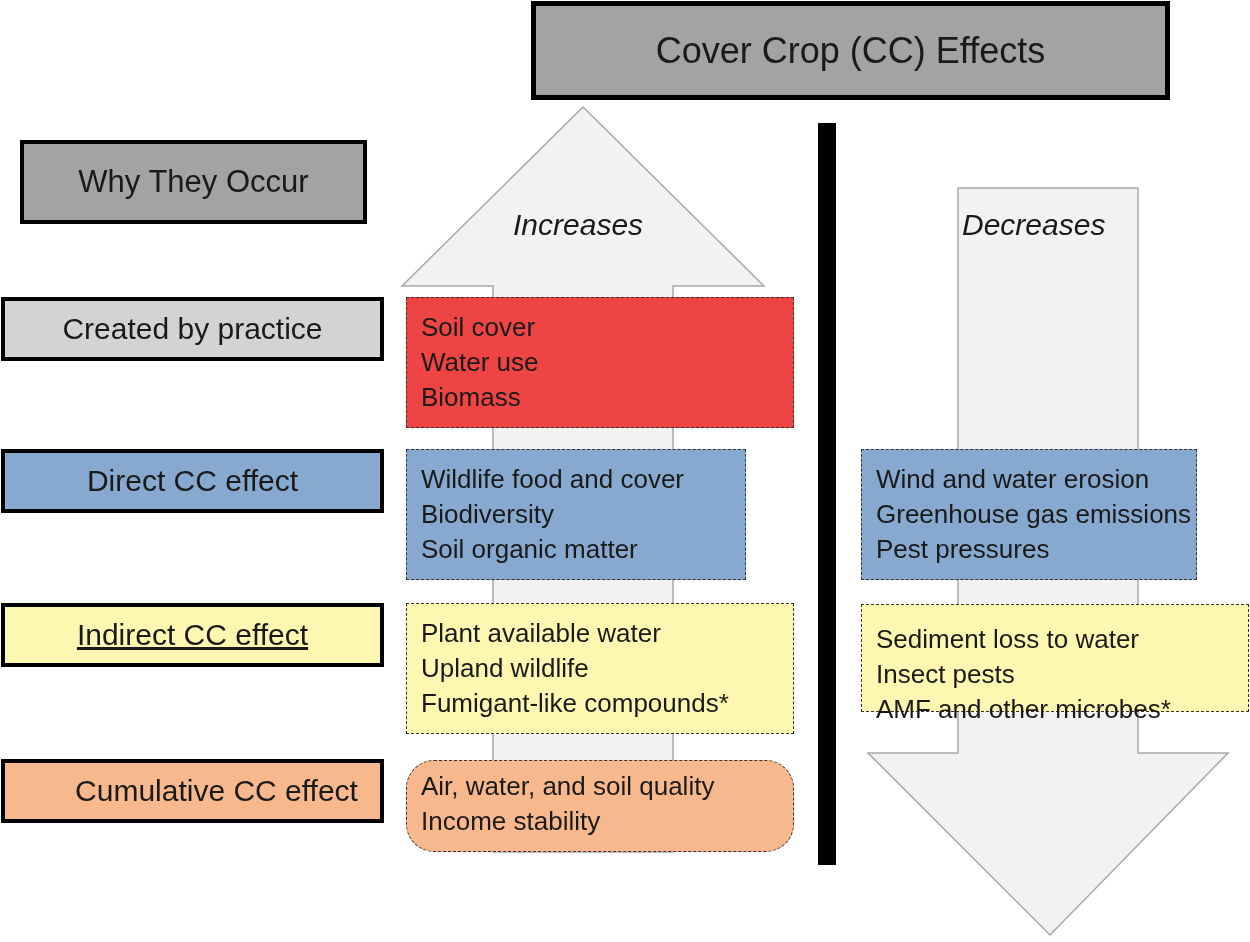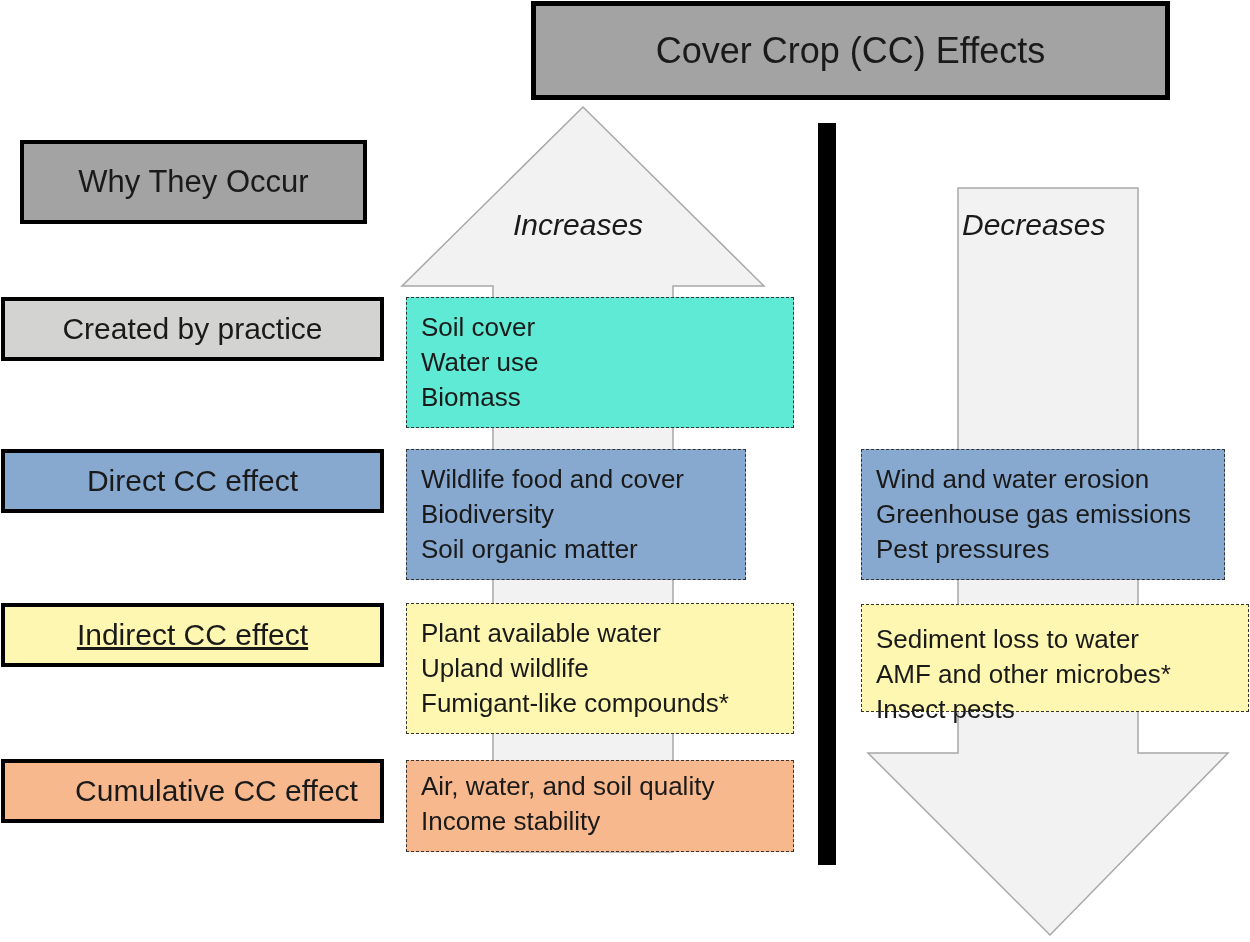--- a/index.html
+++ b/index.html
@@ -47,42 +47,42 @@
 <div class="abs label-box" style="top:449px; background:#87a9d0;">
   <span>Direct CC effect</span>
 </div>
 <div class="abs label-box" style="top:603px; background:#fdf7b1;text-decoration:underline;">
   <span>Indirect CC effect</span>
 </div>
 <div class="abs label-box" style="top:759px; background:#f7b88d;padding-left:48px;">
   <span>Cumulative CC effect</span>
 </div>
 
-<div class="abs effect-box" style="left:406px; top:297px; width:388px; height:131px; background:#5eead4;">
+<div class="abs effect-box" style="left:406px; top:297px; width:388px; height:131px; background:#ef4444;">
   <div>Soil cover</div>
   <div>Water use</div>
   <div>Biomass</div>
 </div>
 <div class="abs effect-box" style="left:406px; top:449px; width:340px; height:131px; background:#87a9d0;">
   <div>Wildlife food and cover</div>
   <div>Biodiversity</div>
   <div>Soil organic matter</div>
 </div>
 <div class="abs effect-box" style="left:406px; top:603px; width:388px; height:131px; background:#fdf7b1;">
   <div>Plant available water</div>
   <div>Upland wildlife</div>
   <div>Fumigant-like compounds*</div>
 </div>
-<div class="abs effect-box" style="left:406px; top:760px; width:388px; height:92px; background:#f7b88d; padding-top:8px;">
+<div class="abs effect-box" style="left:406px; top:760px; width:388px; height:92px; background:#f7b88d; padding-top:8px;border-radius:28px;">
   <div>Air, water, and soil quality</div>
   <div>Income stability</div>
 </div>
 
-<div class="abs effect-box" style="left:861px; top:449px; width:364px; height:131px; background:#87a9d0;">
+<div class="abs effect-box" style="left:861px; top:449px; width:336px; height:131px; background:#87a9d0;">
   <div>Wind and water erosion</div>
   <div>Greenhouse gas emissions</div>
   <div>Pest pressures</div>
 </div>
 <div class="abs effect-box" style="left:861px; top:604px; width:388px; height:108px; background:#fdf7b1; padding-top:17px;">
   <div>Sediment loss to water</div>
+  <div>Insect pests</div>
   <div>AMF and other microbes*</div>
-  <div>Insect pests</div>
 </div>
 
 </body></html>

